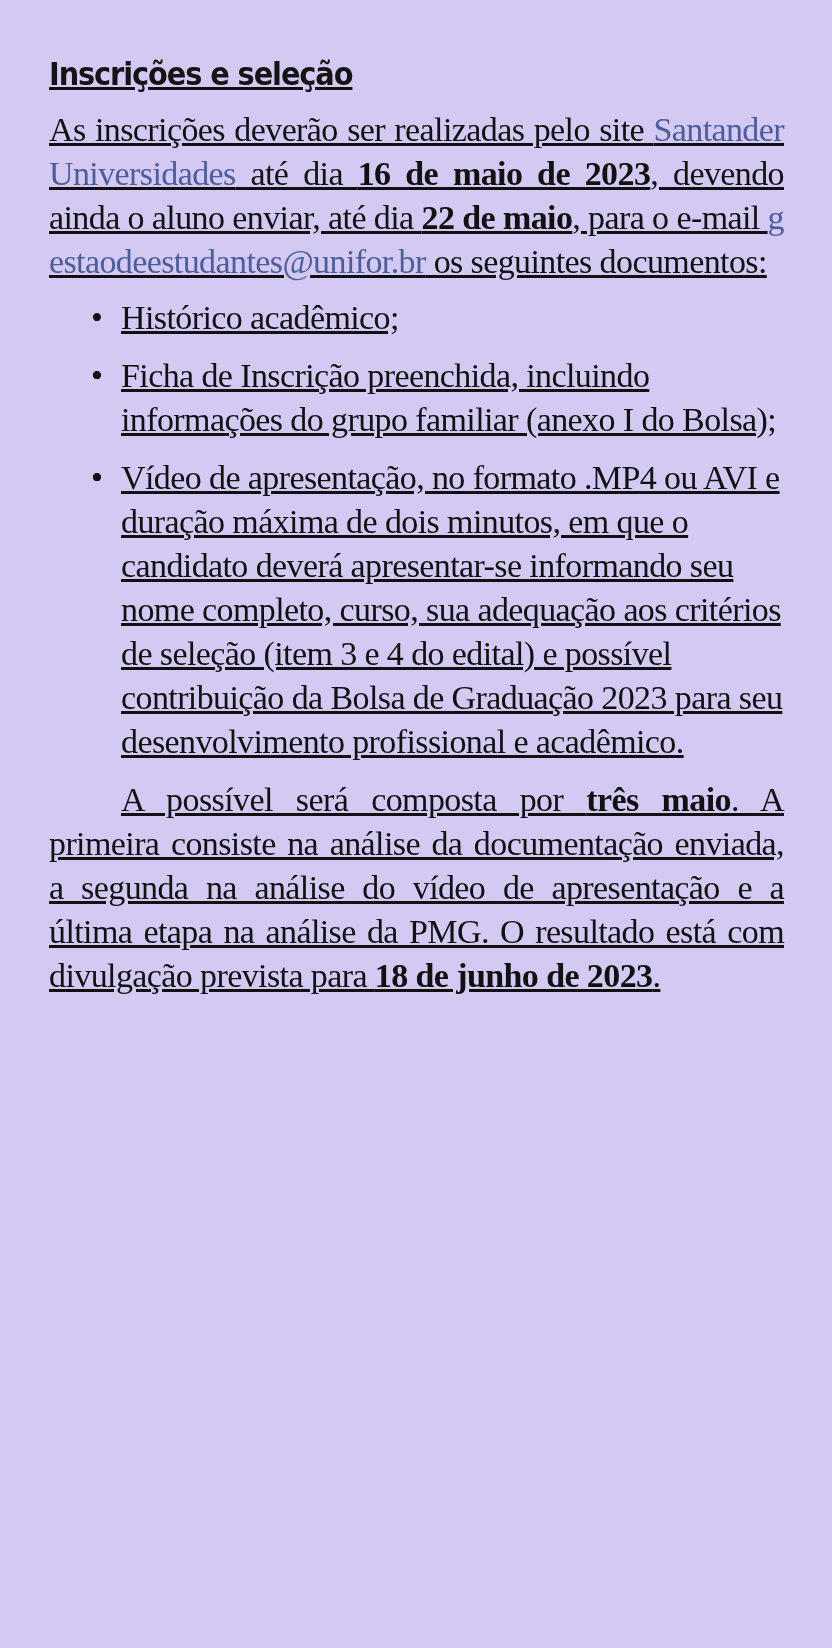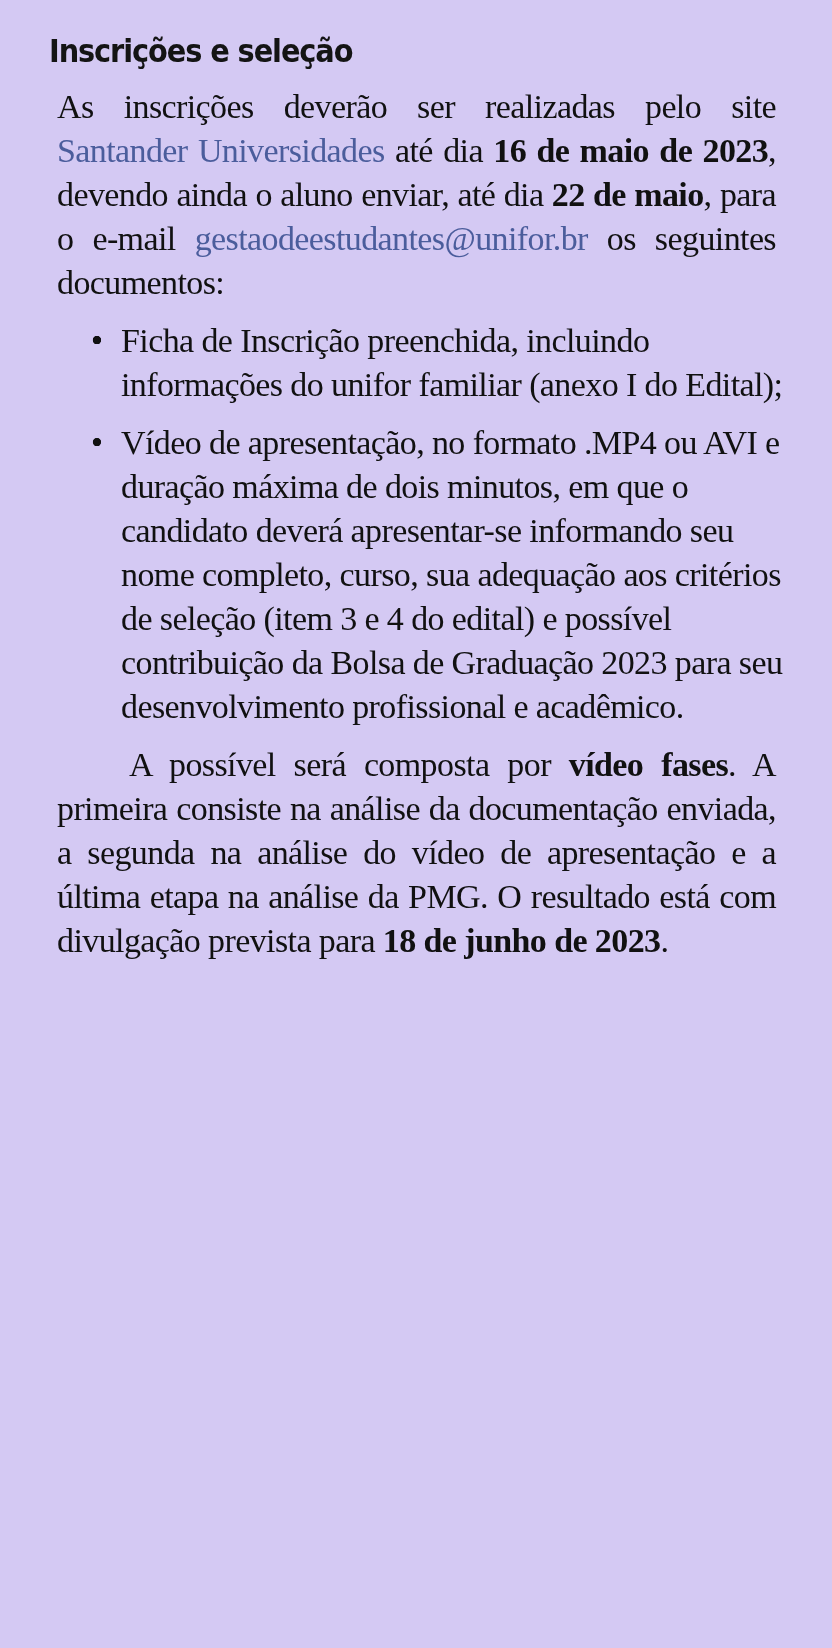--- a/index.html
+++ b/index.html
@@ -2,40 +2,40 @@
 <html><head>
 <meta charset="utf-8">
 <style>
   html, body { margin: 0; padding: 0; }
   body {
     width: 832px; height: 1648px; overflow: hidden;
     background: #d4c9f3;
     color: #111;
   }
   .page {
-    position: absolute; left: 49px; top: 27px; width: 735px;
+    position: absolute; left: 49px; top: 50px; width: 735px; text-decoration: underline;
   }
   h1 {
     font-family: "DejaVu Sans", sans-serif;
     font-weight: bold;
     font-size: 32px;
     letter-spacing: -1.2px;
     margin: 0 0 10px 0;
     line-height: 48px;
     transform: scaleX(0.9);
     transform-origin: left center;
     color: #141414;
   }
   .body-text {
     font-family: "Liberation Serif", serif;
     font-size: 34px;
     line-height: 44px;
     letter-spacing: -0.6px;
   }
-  p { margin: 8px; text-align: justify; }
+  p { margin: 0; text-align: justify; }
   .link { color: #4b5d9c; }
   b { font-weight: bold; }
   ul {
     list-style: none;
     margin: 12px 0 0 0;
     padding: 0 0 0 72px;
   }
   ul li {
     position: relative;
     margin-bottom: 14px;
@@ -49,22 +49,22 @@
 </head>
 <body>
 
 <div class="page">
   <h1>Inscrições e seleção</h1>
 
   <div class="body-text">
     <p><span>As inscrições deverão ser realizadas pelo site </span><span class="link">Santander Universidades</span><span> até dia </span><b>16 de maio de 2023</b><span>, devendo ainda o aluno enviar, até dia </span><b>22 de maio</b><span>, para o e-mail </span><span class="link" style="word-break: break-all;">gestaodeestudantes@unifor.br</span><span> os seguintes documentos:</span></p>
 
     <ul>
-      <li><span class="bullet">•</span></li>
+      <li><span class="bullet">•</span><span>Histórico acadêmico;</span></li>
       <li style="padding-right:110px"><span class="bullet">•</span></li>
-      <li><span class="bullet">•</span><span>Ficha de Inscrição preenchida, incluindo informações do unifor familiar (anexo I do Edital);</span></li>
+      <li><span class="bullet">•</span><span>Ficha de Inscrição preenchida, incluindo informações do grupo familiar (anexo I do Bolsa);</span></li>
       <li><span class="bullet">•</span></li>
       <li><span class="bullet">•</span><span>Vídeo de apresentação, no formato .MP4 ou AVI e duração máxima de dois minutos, em que o candidato deverá apresentar-se informando seu nome completo, curso, sua adequação aos critérios de seleção (item 3 e 4 do edital) e possível contribuição da Bolsa de Graduação 2023 para seu desenvolvimento profissional e acadêmico.</span></li>
     </ul>
 
-    <p class="indent"><span>A possível será composta por </span><b>vídeo fases</b><span>. A primeira consiste na análise da documentação enviada, a segunda na análise do vídeo de apresentação e a última etapa na análise da PMG. O resultado está com divulgação prevista para </span><b>18 de junho de 2023</b><span>.</span></p>
+    <p class="indent"><span>A possível será composta por </span><b>três maio</b><span>. A primeira consiste na análise da documentação enviada, a segunda na análise do vídeo de apresentação e a última etapa na análise da PMG. O resultado está com divulgação prevista para </span><b>18 de junho de 2023</b><span>.</span></p>
   </div>
 </div>
 
 </body></html>

